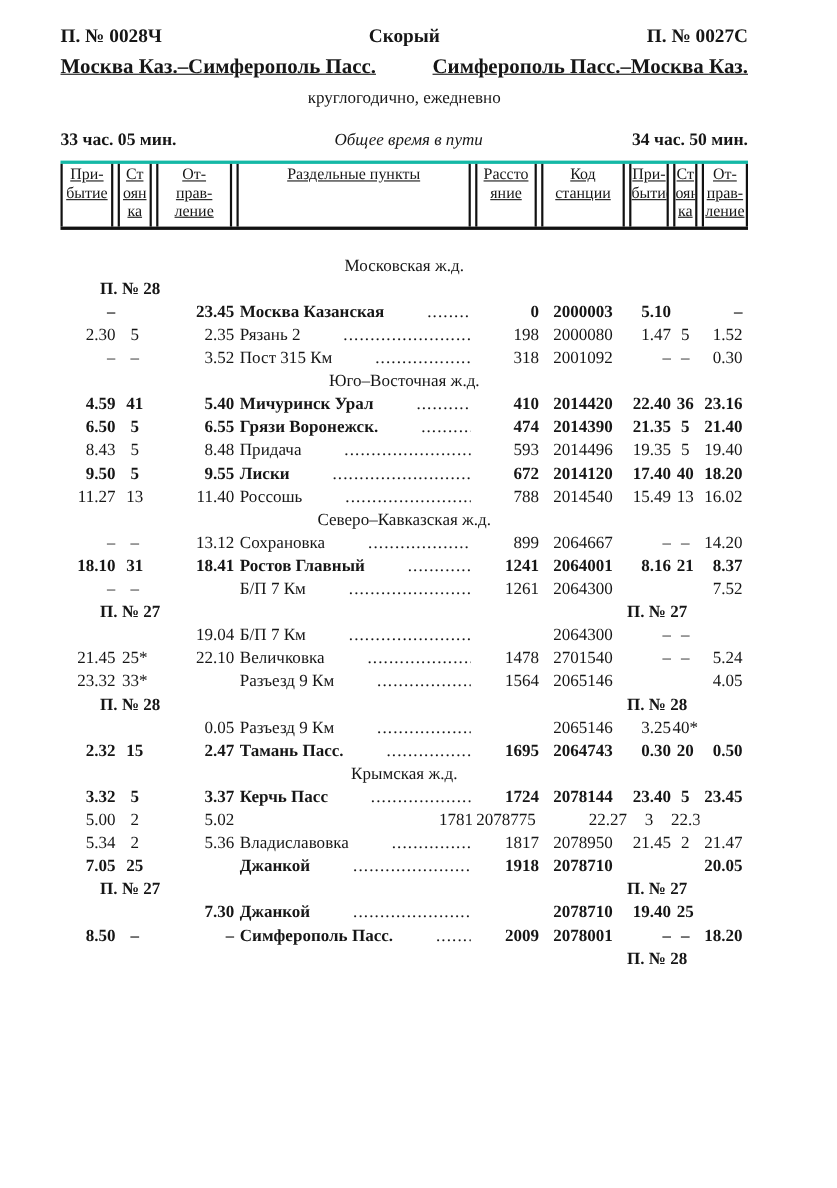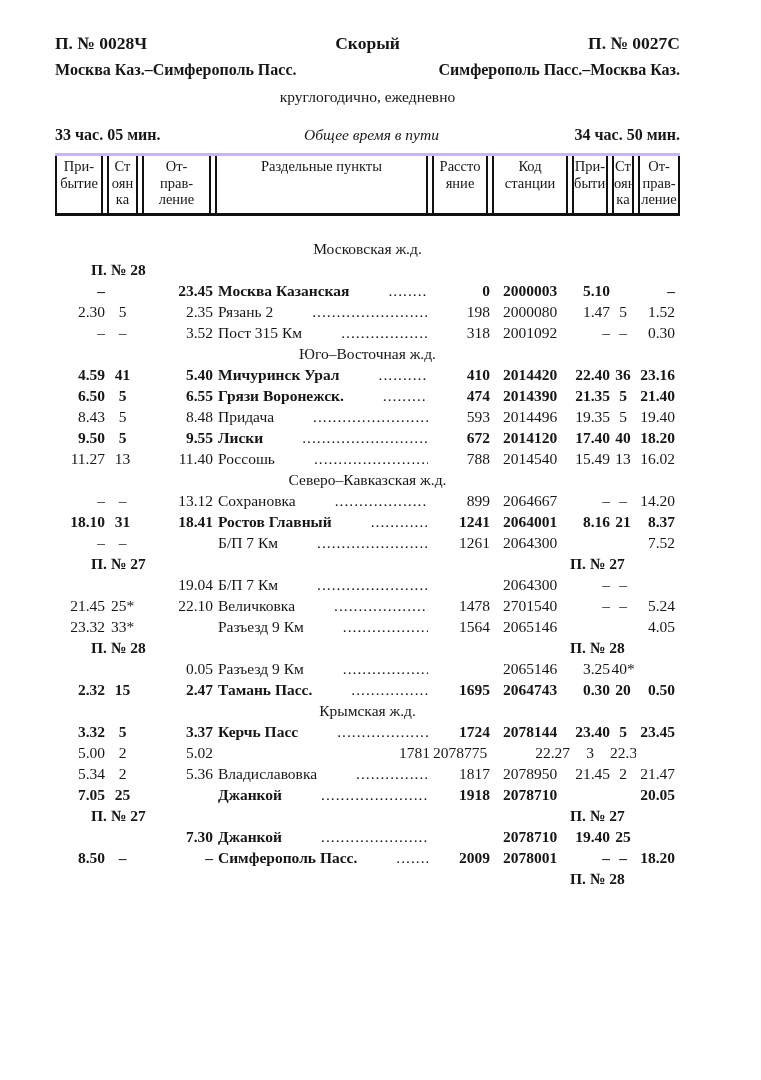--- a/index.html
+++ b/index.html
@@ -1,37 +1,37 @@
 <!DOCTYPE html>
 <html><head>
 <meta charset="utf-8">
 <style>
   html,body{margin:0;padding:0;background:#ffffff;}
   body{
     width:761px;height:1080px;overflow:hidden;
     font-family:"Liberation Serif","DejaVu Serif",serif;
     color:#161616;
   }
-  .page{padding-top:33px;}
+  .page{padding-top:22px;}
   .content{width:625px;margin-left:55px;}
 
   
   .hline1{display:flex;justify-content:space-between;align-items:baseline;
           font-weight:bold;font-size:17.5px;margin-bottom:7px;}
   .hline2{display:flex;justify-content:space-between;align-items:baseline;
-          font-weight:bold;font-size:16px;margin-bottom:9px;}
+          font-weight:bold;font-size:19px;margin-bottom:9px;text-decoration:underline;}
   .hline3{text-align:center;font-size:15.5px;margin-bottom:20px;}
   .hline4{position:relative;display:flex;justify-content:space-between;
           align-items:baseline;font-weight:bold;font-size:16px;margin-bottom:9px;}
   .hline4 .mid{position:absolute;left:8px;right:0;text-align:center;
           font-weight:normal;font-style:italic;font-size:15.5px;}
 
   
   .thead{display:grid;grid-template-columns:50px 35px 73px 217px 60px 80px 40px 26px 44px;
-         border-top:3px solid #c4b5fd;border-bottom:3px solid #111;height:57px;}
+         border-top:3px solid #14b8a6;border-bottom:3px solid #111;height:57px;text-decoration:underline;}
   .hcell{border-left:2px solid #111;border-right:2px solid #111;margin:0 2px;
          text-align:center;white-space:pre-line;font-size:14.5px;line-height:16.5px;
          padding-top:2px;overflow:hidden;}
   .hcell:first-child{margin-left:0;}
   .hcell:last-child{margin-right:0;}
 
   
   .tbody{padding-top:22px;}
   .trow{display:grid;grid-template-columns:50px 35px 73px 217px 60px 80px 40px 26px 44px;
         height:21px;line-height:21px;font-size:15.5px;}

